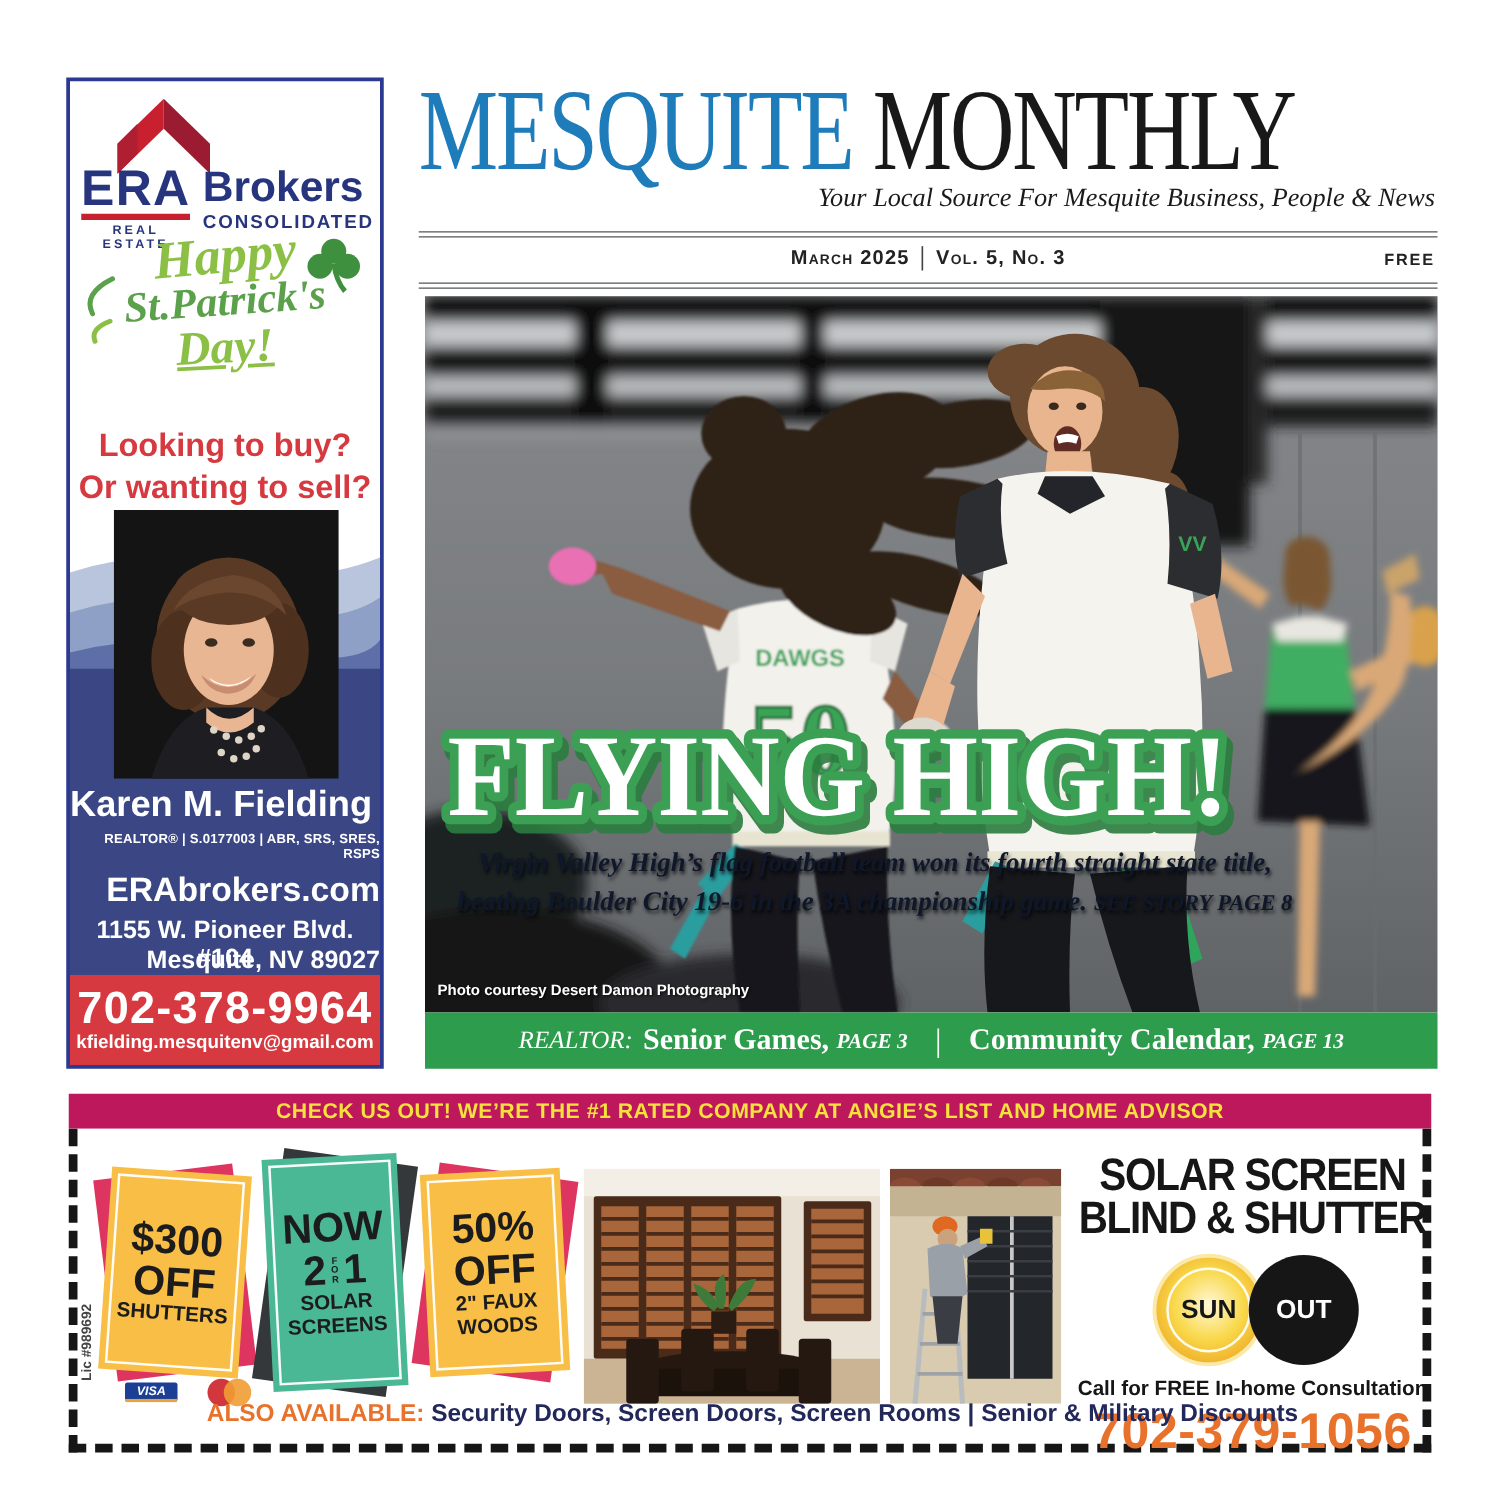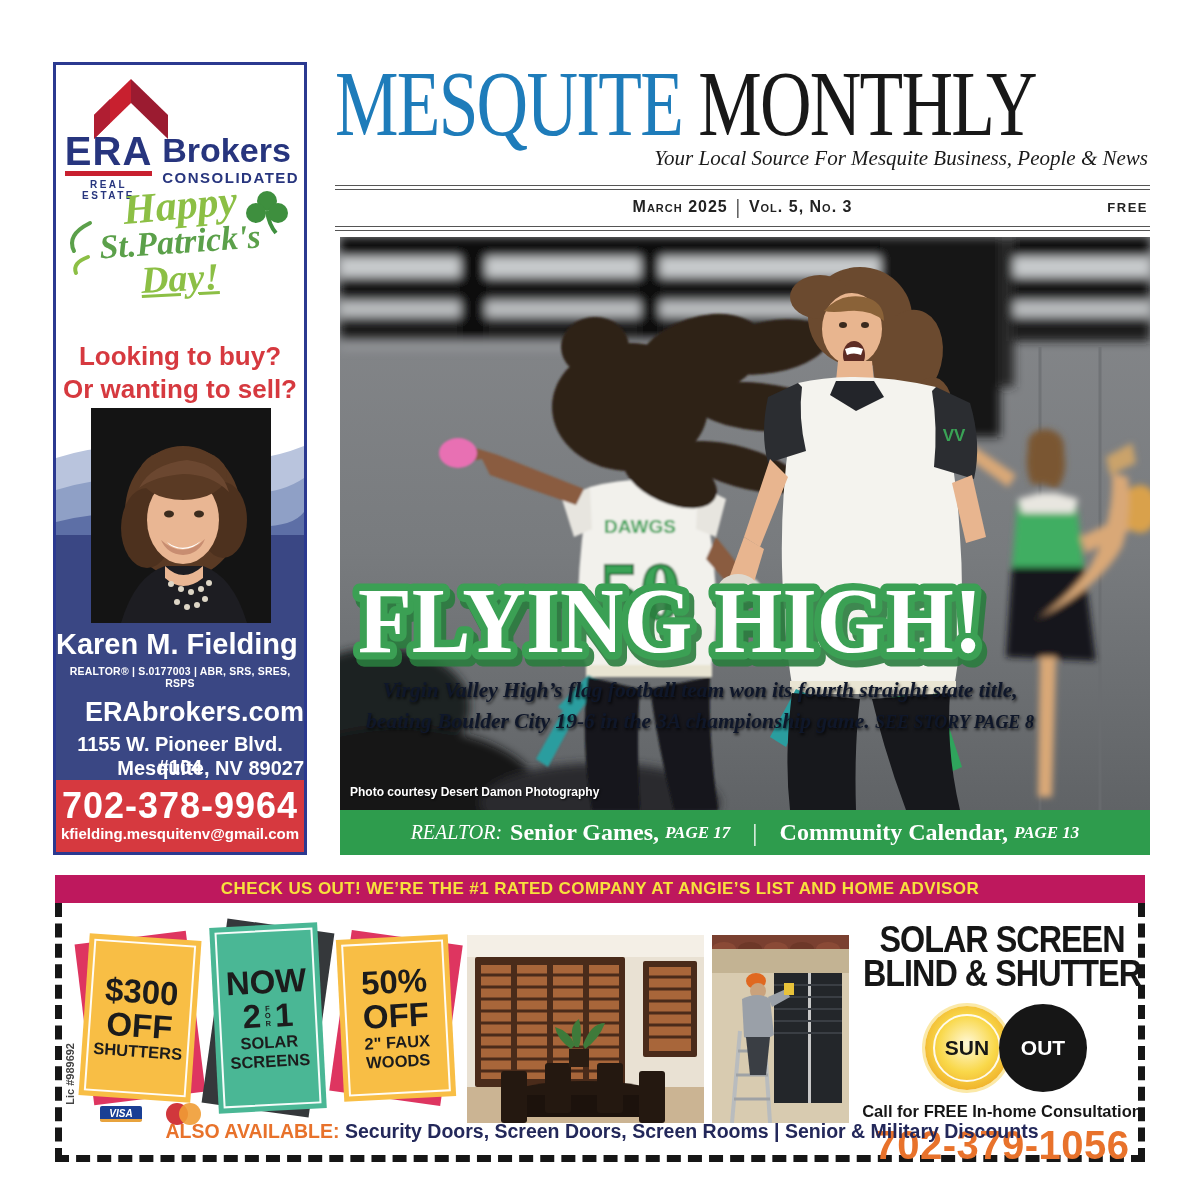--- a/index.html
+++ b/index.html
@@ -18,21 +18,21 @@
   .brokers-sub { font-size:15px; font-weight:bold; color:#27357e; letter-spacing:1.5px; }
   .holiday { left:0; top:122px; width:248px; height:150px; text-align:center; color:#8cbf45; }
   .holiday .h1 { font-family:"Liberation Serif", serif; font-style:italic; font-weight:bold; font-size:42px; color:#8cbf45; transform:rotate(-5deg); line-height:0.9; }
   .holiday .h2 { font-family:"Liberation Serif", serif; font-style:italic; font-weight:bold; font-size:34px; color:#5ba04a; transform:rotate(-4deg); line-height:1.0; }
   .holiday .h3 { font-family:"Liberation Serif", serif; font-style:italic; font-weight:bold; font-size:38px; color:#8cbf45; transform:rotate(-3deg); line-height:1.0; text-decoration:underline; }
   .pitch { left:0; width:248px; text-align:center; color:#d6393f; font-weight:bold; font-size:26px; }
   .sb-waves { left:0; top:355px; width:248px; height:150px; }
   .sb-navy { left:0; top:470px; width:248px; height:245px; background:#3a4784; }
   .agent-photo { left:35px; top:343px; width:180px; height:215px; }
   .agent-name { left:0; top:563px; width:248px; color:#fff; font-weight:bold; font-size:29px; }
-  .agent-creds { left:0; top:600px; width:248px; text-align:center; color:#fff; font-weight:bold; font-size:10.5px; letter-spacing:0.2px; }
+  .agent-creds { left:0; top:600px; width:248px; text-align:right; color:#fff; font-weight:bold; font-size:10.5px; letter-spacing:0.2px; }
   .agent-site { left:0; top:632px; width:248px; text-align:right; color:#fff; font-weight:bold; font-size:27px; }
   .agent-addr1 { left:0; top:668px; width:248px; text-align:center; color:#fff; font-weight:bold; font-size:20px; }
   .agent-addr2 { left:0; top:692px; width:248px; text-align:right; color:#fff; font-weight:bold; font-size:20px; }
   .sb-red { left:0; top:715px; width:248px; height:72px; background:#d6393f; }
   .agent-phone { left:0; top:720px; width:248px; text-align:center; color:#fff; font-weight:bold; font-size:36px; letter-spacing:1px; }
   .agent-email { left:0; top:760px; width:248px; text-align:center; color:#fff; font-weight:bold; font-size:15px; }
 
   
   .masthead { left:335px; top:58px; width:815px; height:120px; }
   .mast-title { position:absolute; left:0; top:0; width:100%; font-family:"Liberation Serif", serif; font-size:83px; line-height:1.0; white-space:nowrap; transform:scale(0.86,1.12); transform-origin:left top; letter-spacing:-2px; }
@@ -334,21 +334,21 @@
       <div class="deck">
         <span>Virgin Valley High’s flag football team won its fourth straight state title,</span><br>
         <span>beating Boulder City 19-6 in the 3A championship game. </span><span class="cta">SEE STORY PAGE 8</span>
       </div>
       <div class="credit">Photo courtesy Desert Damon Photography</div>
     </div>
 
     <div class="inside-bar">
       <span class="lbl">REALTOR:</span>
       <span class="ttl">Senior Games,</span>
-      <span class="pg">PAGE 17</span>
+      <span class="pg">PAGE 3</span>
       <span class="dvd">|</span>
       <span class="ttl">Community Calendar,</span>
       <span class="pg">PAGE 13</span>
     </div>
   </div>
 
   <div class="abs bottom-ad">
     <div class="ad-banner">CHECK US OUT! WE’RE THE #1 RATED COMPANY AT ANGIE’S LIST AND HOME ADVISOR</div>
     <div class="ad-body">
       <div class="lic">Lic #989692</div>

